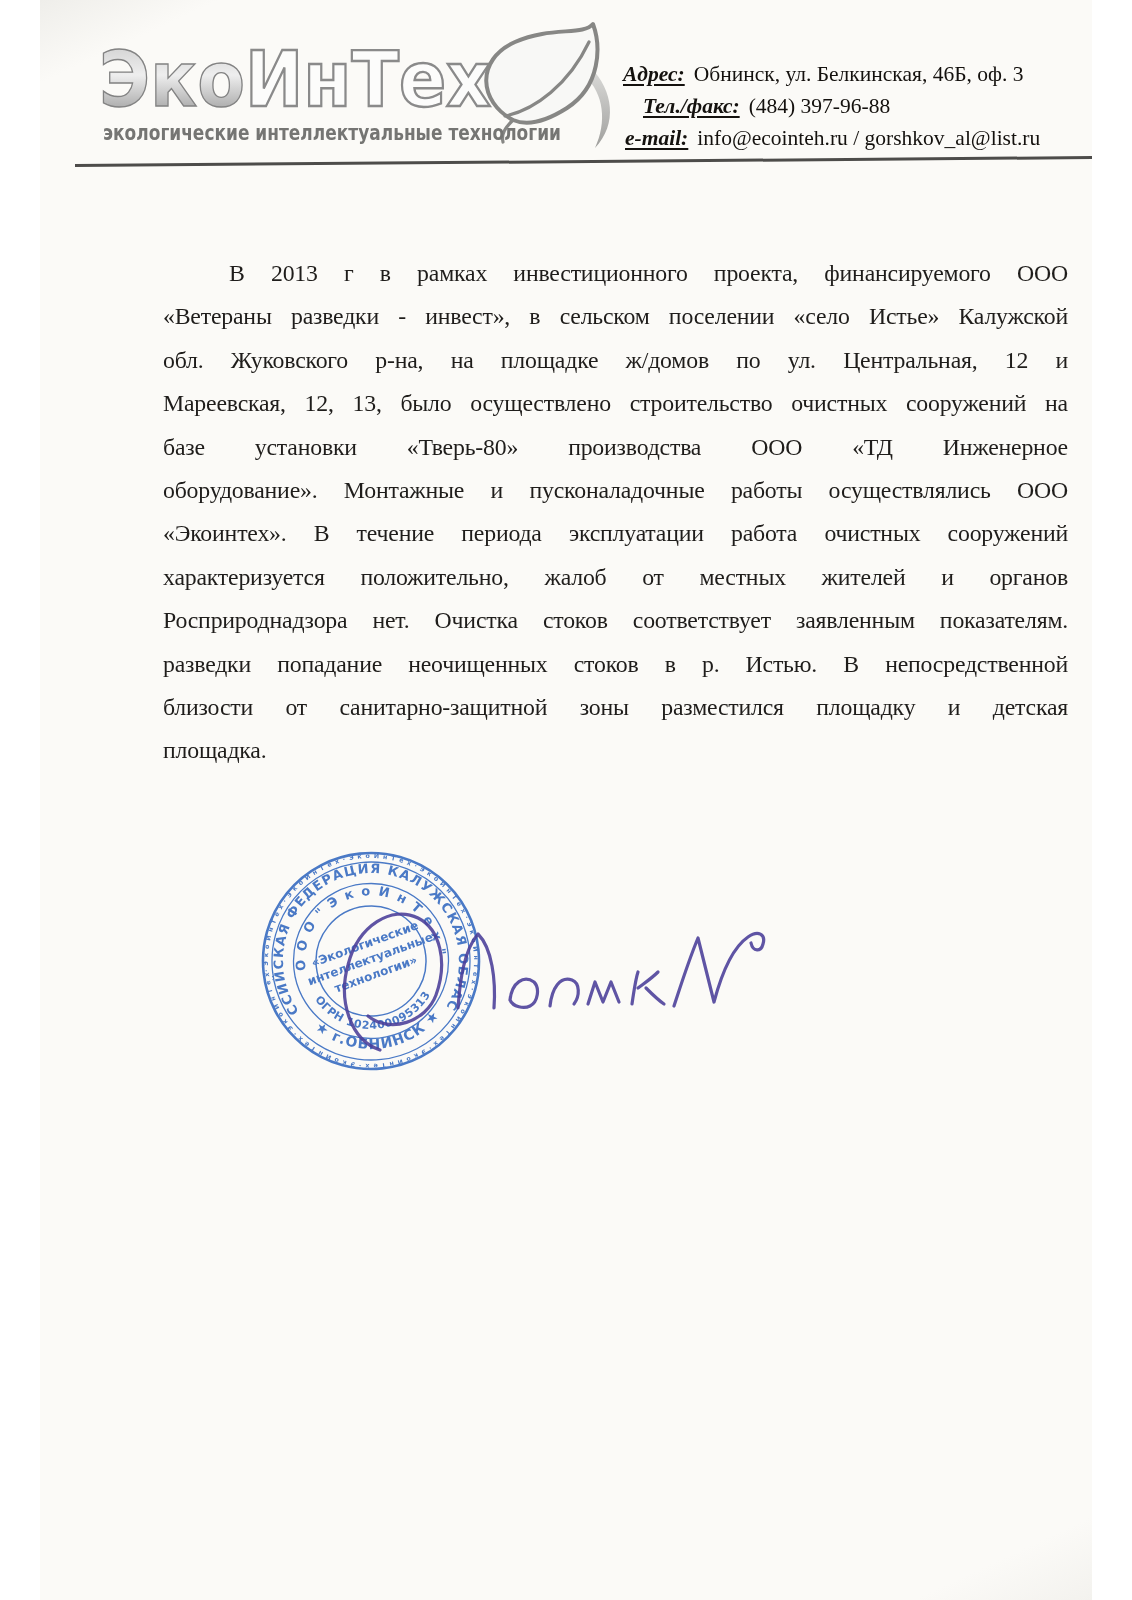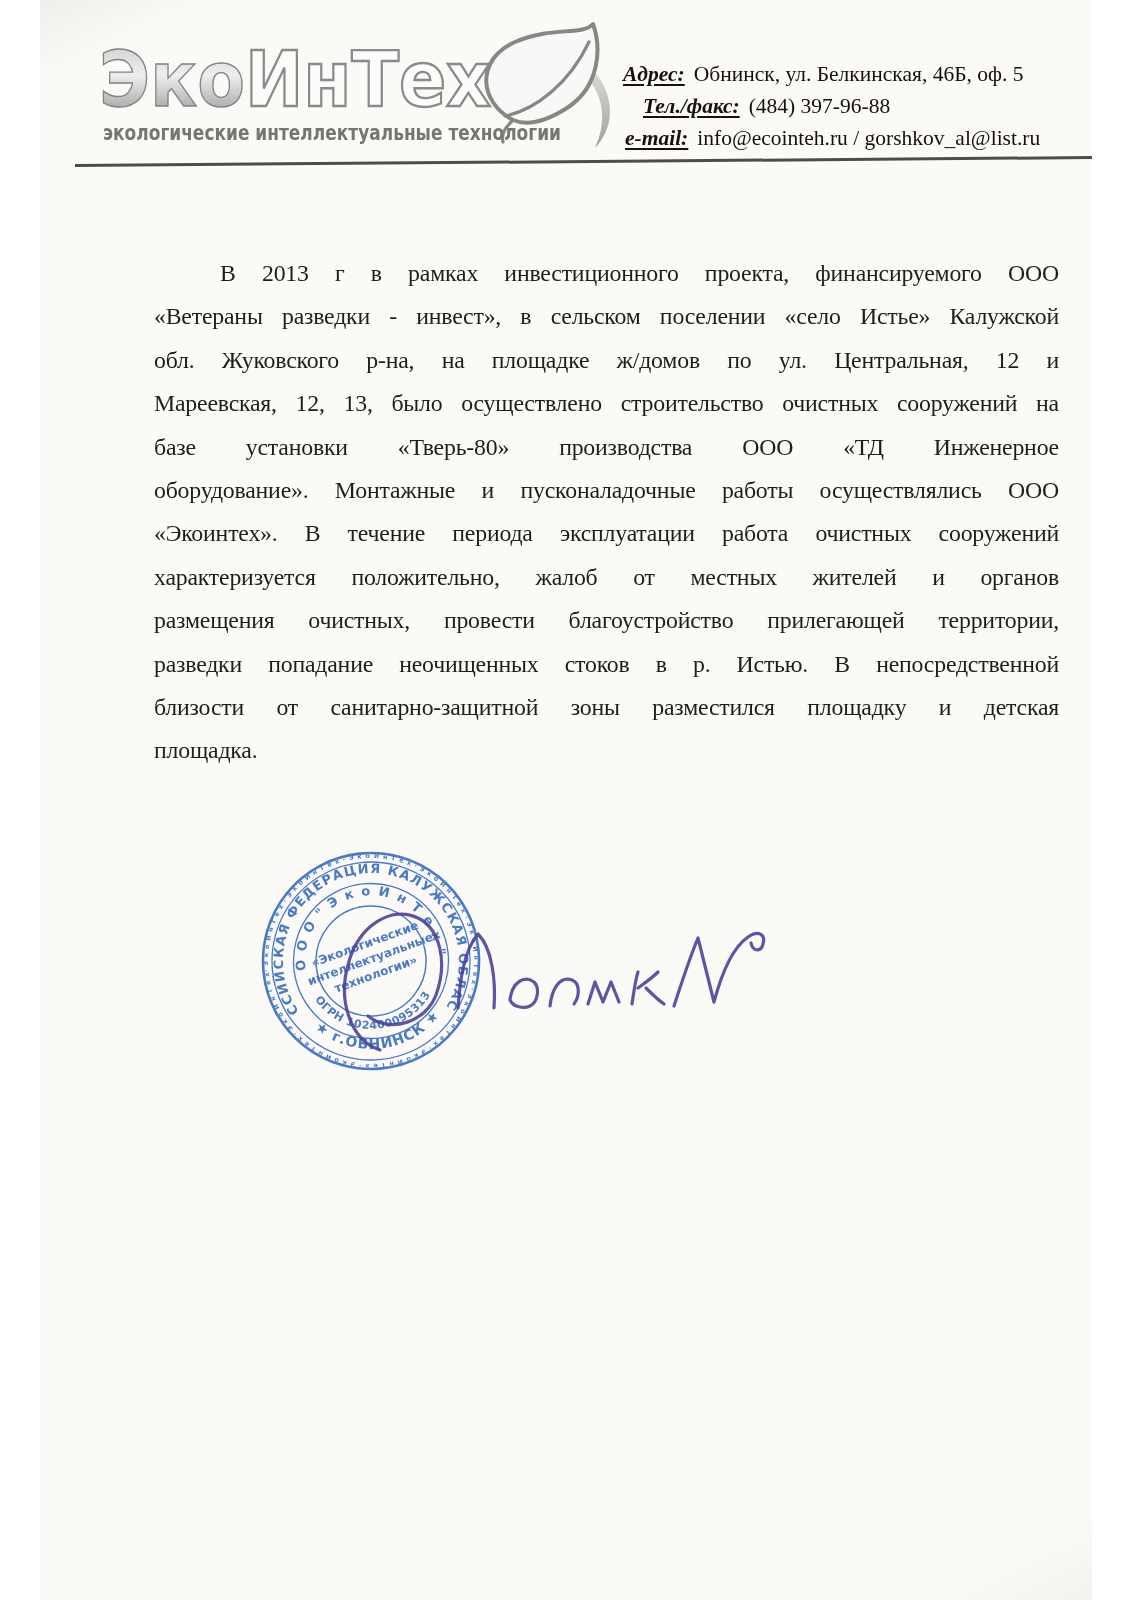--- a/index.html
+++ b/index.html
@@ -31,21 +31,21 @@
     margin-right:9px;
     font-style:italic;
   }
   .header-rule{
     position:absolute;left:35px;top:160px;width:1026px;height:3px;
     background:#4d4c4a;transform:rotate(-0.45deg);
   }
 
   
   .body-text{
-    position:absolute;left:114px;top:252px;width:905px;
+    position:absolute;left:123px;top:252px;width:905px;
     font-size:23.8px;letter-spacing:-0.2px;color:#1f1d1b;
   }
   .bline{
     height:43.4px;line-height:43.4px;
     text-align:justify;text-align-last:justify;
     white-space:normal;
   }
   .bline.first{padding-left:66px;}
   .bline.last{text-align-last:left;}
 
@@ -103,21 +103,21 @@
                  C 506 26 506 66 472 88 C 450 102 432 106 418 100 Z"></path>
         <path d="M 410 96 C 440 90 474 64 494 22" fill="none" stroke-width="3.2"></path>
         <path d="M 418 100 C 410 108 406 114 408 122" fill="none" stroke-width="3.2"></path>
       </g>
 
       <text x="8" y="120" font-family="DejaVu Sans, sans-serif" font-weight="bold" font-size="20.5" fill="#757573" textLength="458" lengthAdjust="spacingAndGlyphs">экологические интеллектуальные технологии</text>
     </svg>
 
     <div class="contact">
       <div class="contact-row r1">
-        <span class="contact-label">Адрес:</span><span>Обнинск, ул. Белкинская, 46Б, оф. 5</span>
+        <span class="contact-label">Адрес:</span><span>Обнинск, ул. Белкинская, 46Б, оф. 3</span>
       </div>
       <div class="contact-row r2">
         <span class="contact-label">Тел./факс:</span><span>(484) 397-96-88</span>
       </div>
       <div class="contact-row r3">
         <span class="contact-label">e-mail:</span><span>info@ecointeh.ru / gorshkov_al@list.ru</span>
       </div>
     </div>
 
     <div class="header-rule"></div>
@@ -125,21 +125,21 @@
 
   <div class="body-text">
     <div class="bline first">В 2013 г в рамках инвестиционного проекта, финансируемого ООО</div>
     <div class="bline">«Ветераны разведки - инвест», в сельском поселении «село Истье» Калужской</div>
     <div class="bline">обл. Жуковского р-на, на площадке ж/домов по ул. Центральная, 12 и</div>
     <div class="bline">Мареевская, 12, 13, было осуществлено строительство очистных сооружений на</div>
     <div class="bline">базе установки «Тверь-80» производства ООО «ТД Инженерное</div>
     <div class="bline">оборудование». Монтажные и пусконаладочные работы осуществлялись ООО</div>
     <div class="bline">«Экоинтех». В течение периода эксплуатации работа очистных сооружений</div>
     <div class="bline">характеризуется положительно, жалоб от местных жителей и органов</div>
-    <div class="bline">размещения очистных, провести благоустройство прилегающей территории,</div>
+    <div class="bline">Росприроднадзора нет. Очистка стоков соответствует заявленным показателям.</div>
     <div class="bline">разведки попадание неочищенных стоков в р. Истью. В непосредственной</div>
     <div class="bline">близости от санитарно-защитной зоны разместился площадку и детская</div>
     <div class="bline last">площадка.</div>
   </div>
 
   <svg class="stamp" viewBox="0 0 230 230" font-family="DejaVu Sans, sans-serif">
     <defs>
       <path id="microRing" d="M 12 115 a 103 103 0 1 1 206 0 a 103 103 0 1 1 -206 0"></path>
       <path id="outerTop" d="M 38.8 159 A 88 88 0 1 1 184.3 169.2"></path>
       <path id="outerBot" d="M 52.8 177.2 A 88 88 0 0 0 177.2 177.2"></path>

